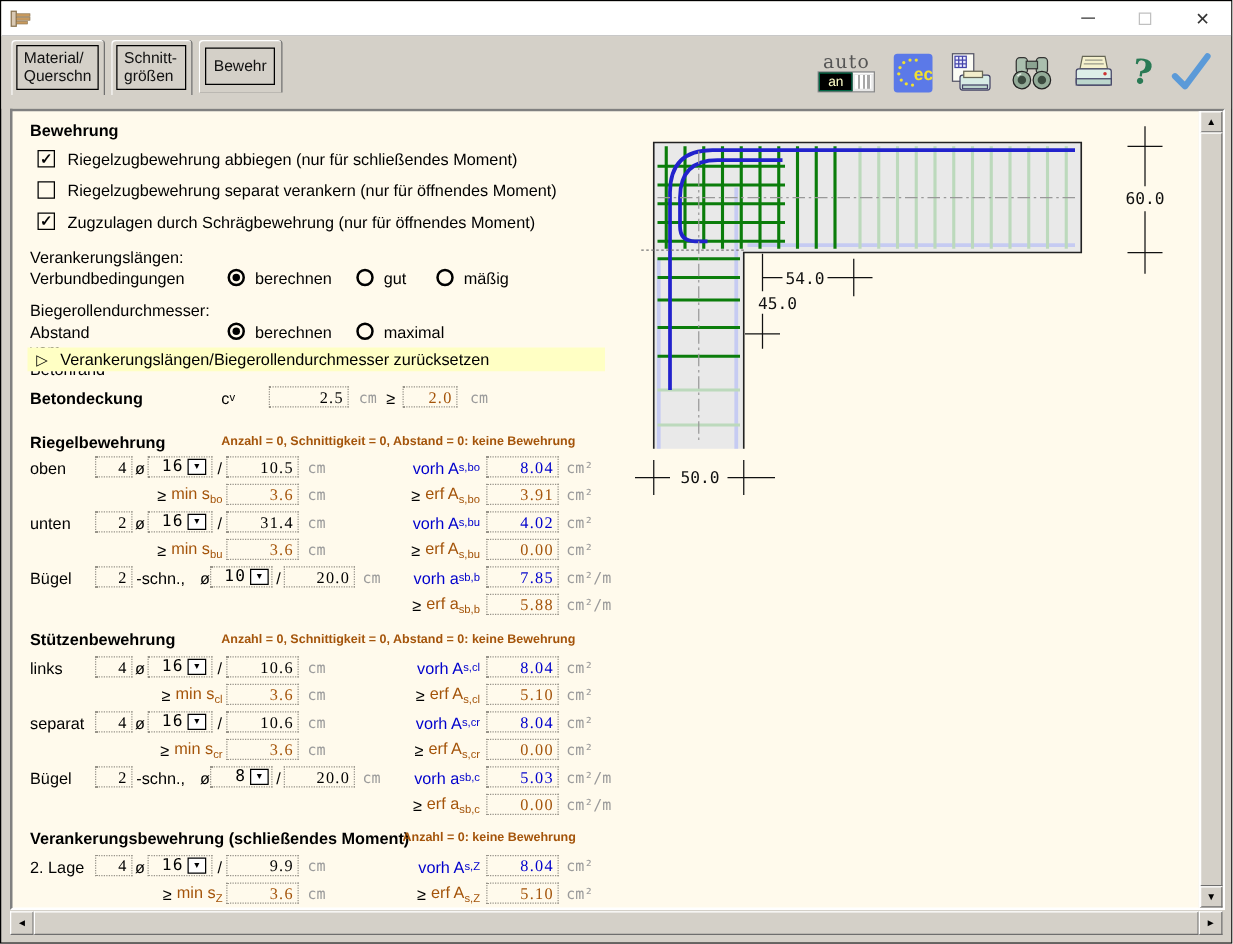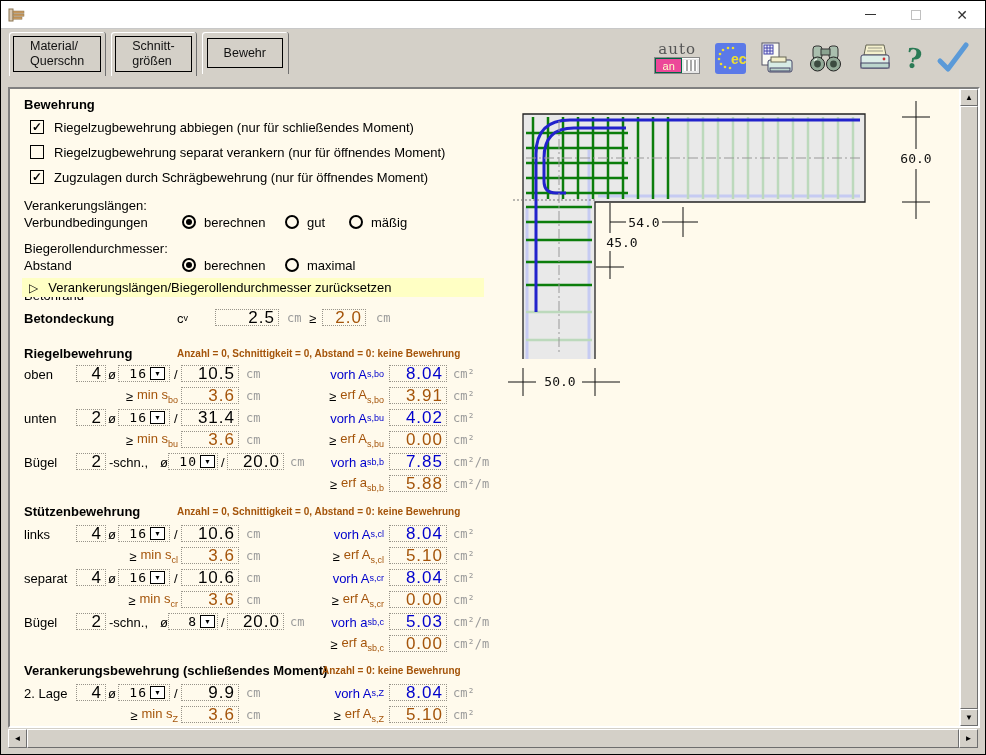--- a/index.html
+++ b/index.html
@@ -11,29 +11,29 @@
   .title-icon{margin-left:7px;width:18px;height:16px;}
   .title-text{margin-left:7px;font-size:13px;color:#000;}
   .win-btns{margin-left:auto;display:flex;height:100%;}
   .win-btn{width:46px;display:flex;align-items:center;justify-content:center;color:#333;font-size:14px;}
   .min-glyph{width:11px;height:0;border-top:1px solid #333;display:block;}
   .max-glyph{width:10px;height:10px;border:1px solid #c0c0c0;display:block;}
   
   .toolbar{position:absolute;top:28px;left:0;right:0;height:58px;background:#d4d0c8;}
   .tabs{position:absolute;left:8px;top:3px;display:flex;align-items:flex-start;gap:6px;}
   .tab{background:#d4d0c8;border-radius:3px 3px 0 0;padding:4px;box-shadow:inset 1px 1px 0 #ffffff,1px 0 0 #707070;}
-  .tab-inner{border:1px solid #000;padding:2px 16px;min-width:56px;min-height:36px;display:flex;flex-direction:column;justify-content:center;text-align:left;font-size:12.5px;color:#111;line-height:15px;}
+  .tab-inner{border:1px solid #000;padding:2px 5px;min-width:56px;min-height:36px;display:flex;flex-direction:column;justify-content:center;text-align:left;font-size:12.5px;color:#111;line-height:15px;}
   .tab.active{padding:6px 5px;}
   .tab.active .tab-inner{min-height:30px;text-align:center;}
   .toolbar-icons{position:absolute;right:14px;top:4px;height:50px;display:flex;align-items:center;}
   .tb-item{margin-left:13px;display:flex;flex-direction:column;align-items:center;justify-content:center;}
   .auto-ctl{width:50px;margin-left:45px;}
   .auto-word{font-family:"DejaVu Serif",serif;font-size:15px;color:#555;line-height:14px;letter-spacing:1px;}
   .auto-switch{margin-top:1px;width:46px;height:17px;border:1px solid #888;background:#e8e8e8;display:flex;box-shadow:inset 1px 1px 0 #fff;}
-  .auto-an{width:27px;background:#ec4899;color:#ffffca;font-size:11px;display:flex;align-items:center;justify-content:center;border:1px solid #064;}
+  .auto-an{width:27px;background:#000000;color:#ffffca;font-size:11px;display:flex;align-items:center;justify-content:center;border:1px solid #064;}
   .auto-stripes{flex:1;background:repeating-linear-gradient(90deg,#fff 0 2px,#a8a8a8 2px 4px);margin:2px;}
   .ec-icon{width:31px;height:31px;background:#5b79e8;border-radius:3px;position:relative;}
   .help-glyph{font-family:"DejaVu Serif",serif;font-size:27px;font-weight:bold;color:#2a7a55;transform:rotate(8deg);}
   
   .content{position:absolute;left:7px;top:86px;width:972px;height:641px;background:#fffaec;
     border:2px solid;border-color:#808080 #ffffff #ffffff #808080;}
   .form{position:absolute;inset:0;font-size:13px;color:#000;}
   .sec-h{position:absolute;left:14px;font-weight:bold;font-size:13px;white-space:nowrap;}
   .hint{position:absolute;font-size:10px;font-weight:bold;color:#a4540a;white-space:nowrap;}
   
@@ -63,21 +63,21 @@
   .minlbl{left:56px;width:112px;justify-content:flex-end;}
   .rhs{left:230px;width:144px;justify-content:flex-end;}
   .x-rfld{left:379px;width:58px;}
   .x-runit{left:443px;}
   .x-schn{left:99px;}
   .x-dia2{left:150px;}
   .x-dd2{left:158px;width:50px;}
   .x-slash2{left:211px;}
   .x-sp2{left:217px;width:57px;}
   .x-cm2{left:280px;}
-  .fld{border:1px dotted #98948a;justify-content:flex-end !important;padding:0 3px;font-family:Liberation Sans, sans-serif;font-size:17px;letter-spacing:1px;height:17px !important;top:1px !important;}
+  .fld{border:1px dotted #98948a;justify-content:flex-end !important;padding:0 3px;font-family:Liberation Serif, serif;font-size:13px;letter-spacing:1px;height:17px !important;top:1px !important;}
   .fld.black{color:#000;}
   .fld.blue{color:#0000cc;}
   .fld.brown{color:#a4540a;}
   .blue{color:#0000cc;}
   .brown{color:#a4540a;}
   .unit{color:#9b9b9b;font-family:"DejaVu Sans Mono",monospace;font-size:12px;}
   .geq{color:#000;padding-right:4px;}
   sub{font-size:9px;}
   .dd{border:1px dotted #98948a;top:1px !important;height:17px !important;padding:0;}
   .dd-val{width:28px;text-align:right;font-family:"DejaVu Sans Mono",monospace;font-size:13px;letter-spacing:1px;display:inline-block;}

